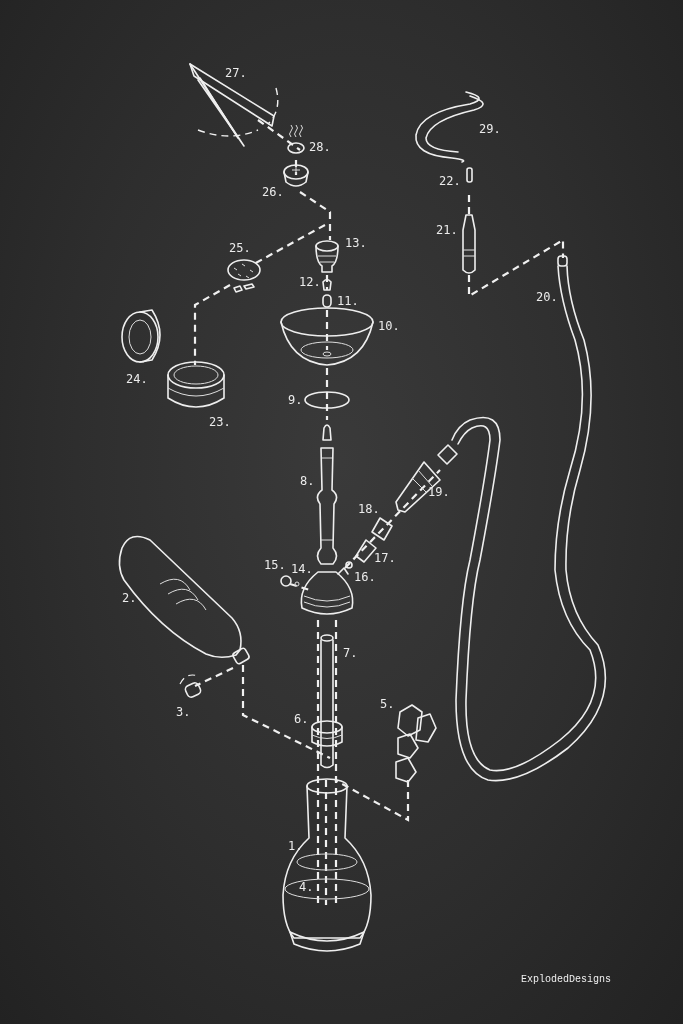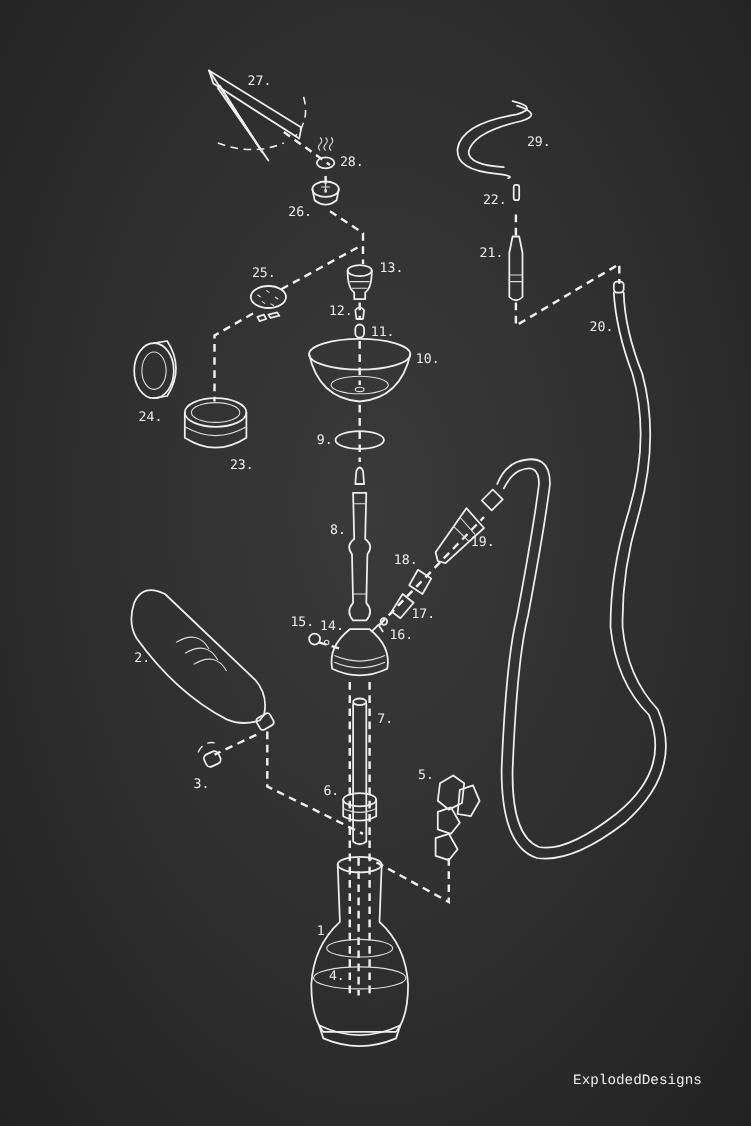--- a/index.html
+++ b/index.html
@@ -8,21 +8,21 @@
       background: radial-gradient(ellipse at 50% 45%, #3a3a3a 0%, #2e2e2e 55%, #222 100%);
       font-family: "DejaVu Sans Mono", monospace;
     }
     #stage { position:relative; width:683px; height:1024px; }
     svg { position:absolute; left:0; top:0; }
     .ln { fill:none; stroke:#eeeeee; stroke-width:1.6; stroke-linecap:round; stroke-linejoin:round; }
     .ln-thin { fill:none; stroke:#dddddd; stroke-width:1; }
     .dash { fill:none; stroke:#f0f0f0; stroke-width:2.2; stroke-dasharray:7 5; }
     .lbl { fill:#ececec; font-family:"DejaVu Sans Mono", monospace; font-size:12px; }
     .brand { position:absolute; left:521px; top:974px; color:#efefef;
-      font-family:"Liberation Mono", monospace; font-size:13px; letter-spacing:0; }
+      font-family:"Liberation Mono", monospace; font-size:10px; letter-spacing:0; }
   </style>
 </head>
 <body>
 
 <div id="stage">
 <svg width="683" height="1024" viewBox="0 0 683 1024">
 
   <g>
 
     <path class="dash" d="M258 120 L300 150"></path>

